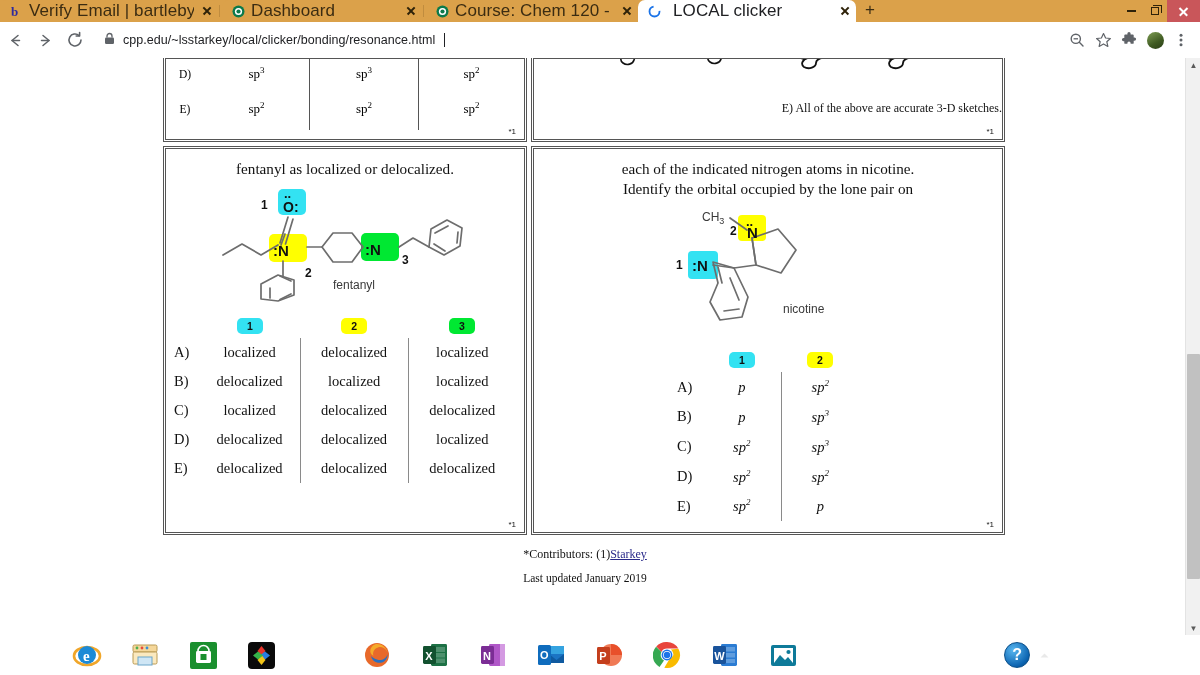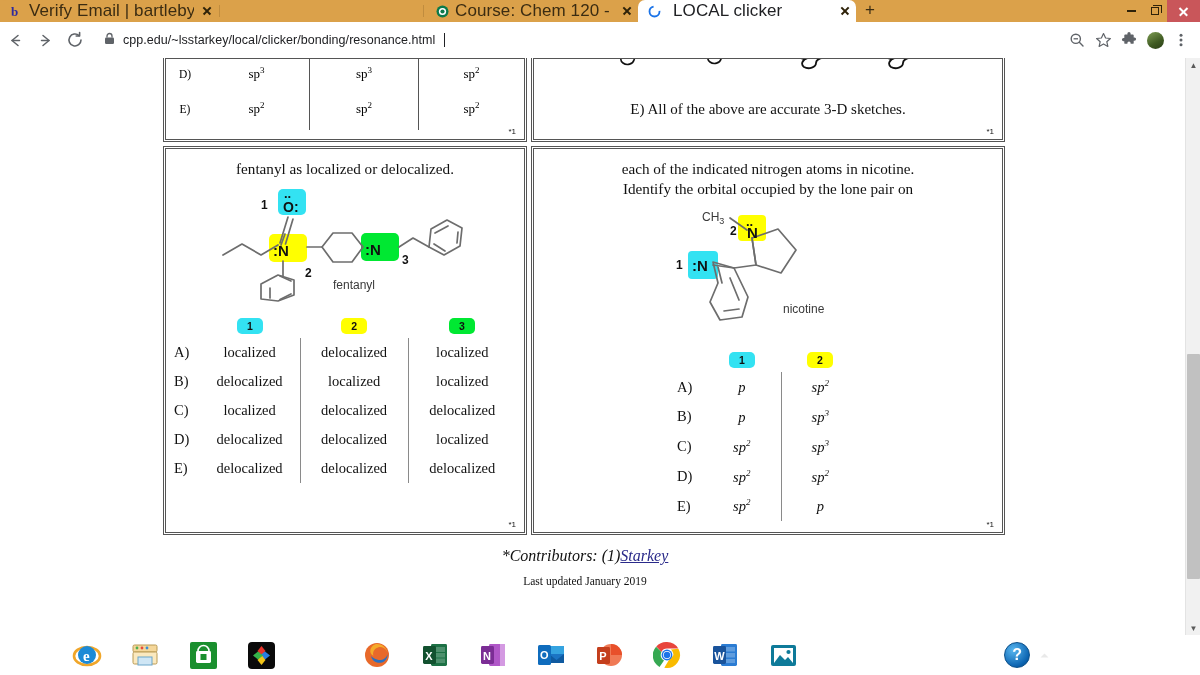--- a/index.html
+++ b/index.html
@@ -92,21 +92,21 @@
   .sp-table td { text-align:center; padding:6px 0 12px; }
   .sp-table td.lbl { width:38px; text-align:center; font-size:11.5px; }
   .vdiv { border-left:1px solid #555; }
   sup { font-size:9px; vertical-align:super; }
 
   .star { position:absolute; right:8px; bottom:3px; font-size:8px; color:#111; }
 
   
   .squig-row { position:relative; height:20px; }
   .squig { position:absolute; top:-8px; }
-  .ans-e { font-family:"Liberation Serif", serif; font-size:15px; text-align:center; margin-top:22px; color:#111; }
+  .ans-e { font-family:"Liberation Serif", serif; font-size:12px; text-align:right; margin-top:22px; color:#111; }
 
   
   .qbody { padding:10px 8px 8px; }
   .qtitle {
     font-family:"Liberation Serif", serif; font-size:15.2px; text-align:center;
     line-height:1.32; color:#111; font-weight:400;
   }
 
   .struct { display:flex; justify-content:center; margin-top:6px; }
 
@@ -116,21 +116,21 @@
   .ansTable td.optlbl { padding-right:6px; text-align:left; width:26px; }
   .ansTable td.sep { border-left:1px solid #8a8a8a; }
   .hdrchip {
     display:inline-block; min-width:26px; padding:2px 7px; border-radius:5px;
     font-family:"Liberation Sans", sans-serif; font-size:10.5px; font-weight:700; color:#111;
   }
   .ansTable tr.hdr td { padding-bottom:4px; border-left:none; }
   .ital { font-style:italic; font-family:"Liberation Serif", serif; }
 
   .footer { text-align:center; margin-top:14px; font-family:"Liberation Serif", serif; color:#111; }
-  .footer .contrib { font-size:16px; font-style:italic; }
+  .footer .contrib { font-size:12px; }
   .footer .contrib u { text-decoration:underline; color:#2a2a8a; }
   .footer .upd { font-size:11.5px; margin-top:10px; }
 
   
   #taskbar {
     position:absolute; left:0; bottom:0; width:1200px; height:40px;
     background:
       radial-gradient(ellipse 60px 28px at 120px 18px,#c79a5e 0%,#9d7440 70%),
       radial-gradient(ellipse 70px 30px at 330px 24px,#d8b07a 0%,#a87f4c 70%),
       radial-gradient(ellipse 80px 30px at 560px 12px,#e0c49a 0%,#a9enone 70%),
@@ -163,20 +163,31 @@
       <span class="tab-fav">
         <svg width="13" height="13" viewBox="0 0 13 13">
             <text x="1" y="11" font-family="Liberation Serif, serif" font-size="13" font-weight="700" fill="#2f2a9e">b</text>
           </svg>
       </span>
       <span class="tab-title">Verify Email | bartleby</span>
       <span class="tab-close"></span>
     </div>
     <div class="tab-sep" style="left:219px;"></div>
 
+    <div class="tab inactive" style="left:222px;width:200px;">
+      <span class="tab-fav">
+        <svg width="13" height="13" viewBox="0 0 13 13">
+            <circle cx="6.5" cy="6.5" r="6" fill="#0b7a4b"></circle>
+            <circle cx="6.5" cy="6.5" r="3.6" fill="#fff"></circle>
+            <circle cx="6.5" cy="6.5" r="2.1" fill="#0b7a4b"></circle>
+          </svg>
+      </span>
+      <span class="tab-title">Dashboard</span>
+      <span class="tab-close"></span>
+    </div>
     <div class="tab-sep" style="left:423px;"></div>
 
     <div class="tab inactive" style="left:426px;width:212px;">
       <span class="tab-fav">
         <svg width="13" height="13" viewBox="0 0 13 13">
             <circle cx="6.5" cy="6.5" r="6" fill="#0b7a4b"></circle>
             <circle cx="6.5" cy="6.5" r="3.6" fill="#fff"></circle>
             <circle cx="6.5" cy="6.5" r="2.1" fill="#0b7a4b"></circle>
           </svg>
       </span>

